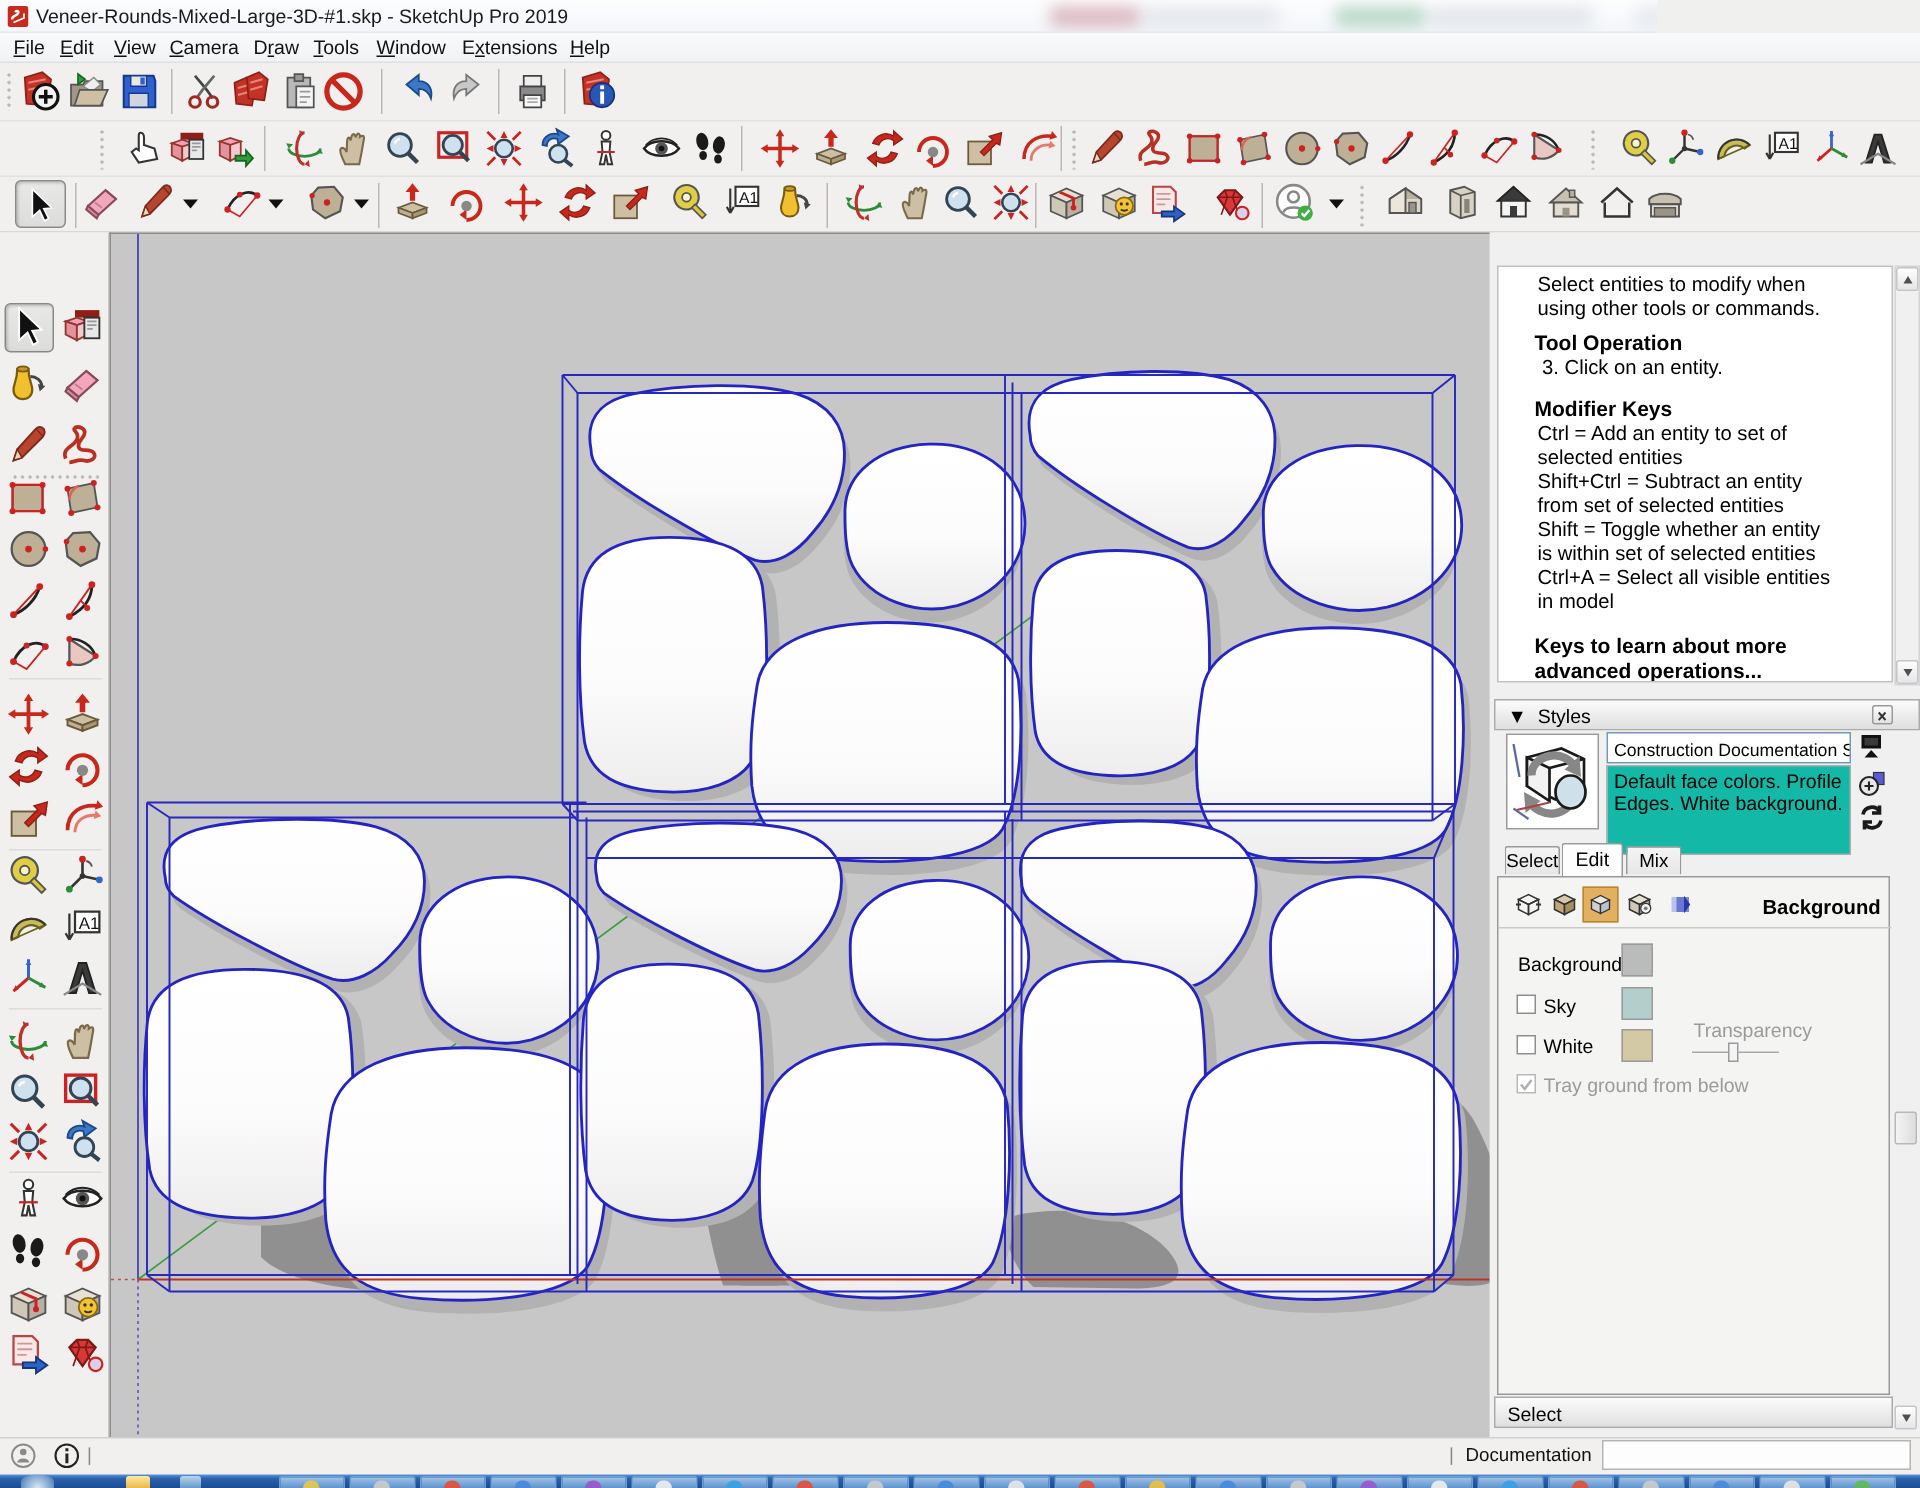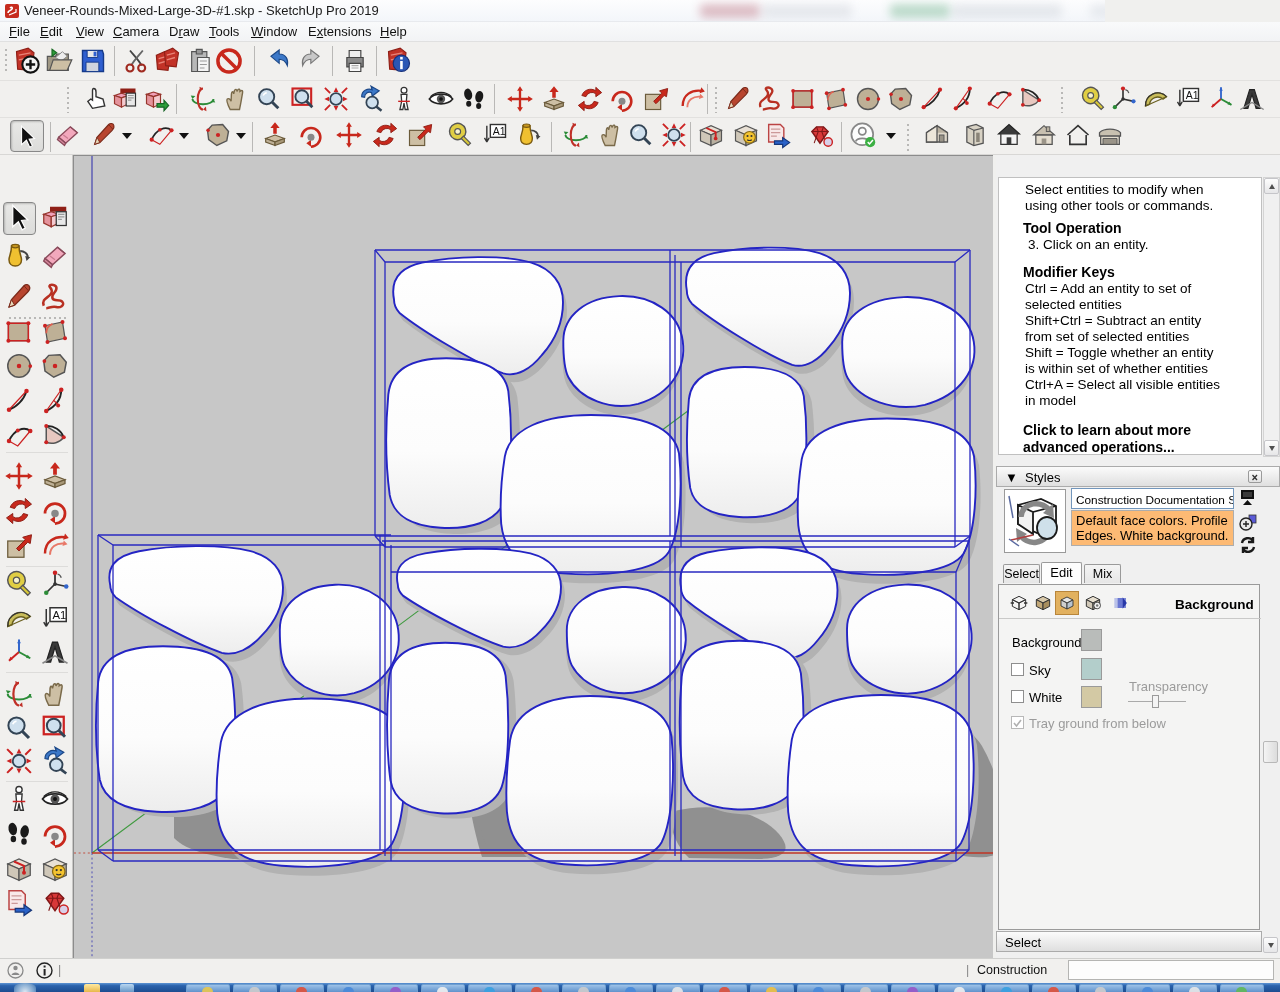--- a/index.html
+++ b/index.html
@@ -41,21 +41,21 @@
 .sbtn{position:absolute;left:0;width:15px;height:16px;background:linear-gradient(#fdfdfd,#e6e6e8);border:1px solid #c5c5c9;border-radius:2px}
 .sbtn:after{content:"";position:absolute;left:4px;border-left:3.5px solid transparent;border-right:3.5px solid transparent}
 .sup:after{top:5px;border-bottom:5px solid #505050}
 .sdn:after{top:5px;border-top:5px solid #505050}
 .sthumb{position:absolute;left:0;width:15px;background:linear-gradient(90deg,#f4f4f4,#dcdcdc);border:1px solid #b8b8b8;border-radius:2px}
 
 #styles-head{position:absolute;left:0;top:311px;width:284px;height:21px;background:linear-gradient(#fbfbfb,#dfdfdf);border:1px solid #ababab;font-size:13px;color:#000}
 #styles-body{position:absolute;left:0;top:332px;width:284px;height:72px;background:#f0f0f0}
 #styles-thumb{position:absolute;left:8px;top:2px;width:62px;height:64px;background:#fff;border:1px solid #9a9a9a}
 #styles-name{position:absolute;left:75px;top:1px;width:163px;height:21px;background:#fff;border:1px solid #7296bc;font-size:11.8px;padding:4px 0 0 4px;white-space:nowrap;overflow:hidden}
-#styles-desc{position:absolute;left:75px;top:23px;width:163px;height:36px;background:#fdba74;border:1px solid #adadad;font-size:13px;line-height:15px;padding:2px 0 0 4px}
+#styles-desc{position:absolute;left:75px;top:23px;width:163px;height:60px;background:#14b8a6;border:1px solid #adadad;font-size:13px;line-height:15px;padding:2px 0 0 4px}
 
 .tab{position:absolute;height:19px;background:linear-gradient(#f4f4f4,#e6e6e6);border:1px solid #9a9a9a;border-bottom:none;border-radius:2px 2px 0 0;font-size:12.5px;text-align:center;padding-top:2px;color:#000}
 .tabactive{background:#fdfdfd;height:22px;font-size:13px;z-index:3}
 #tabpanel{position:absolute;left:2px;top:429px;width:262px;height:346px;background:#f4f4f3;border:1px solid #9a9a9a}
 #bgrows{position:absolute;font-size:13px;color:#000}
 #bgrows span{white-space:nowrap}
 .cb{position:absolute;width:13px;height:13px;background:#fff;border:1px solid #8e8e8e}
 .swatch{position:absolute;width:21px;height:22px;border:1px solid #9a9a9a}
 
 #select-bar{position:absolute;left:0;top:776px;width:266px;height:21px;background:linear-gradient(#fbfbfb,#dfdfdf);border:1px solid #ababab;font-size:13px;color:#000}
@@ -880,24 +880,24 @@
     <div class="tx" style="top:4px">Select entities to modify when</div>
     <div class="tx" style="top:20px">using other tools or commands.</div>
     <div class="tx hd" style="top:42px">Tool Operation</div>
     <div class="tx" style="top:59px;left:29px">3. Click on an entity.</div>
     <div class="tx hd" style="top:86px">Modifier Keys</div>
     <div class="tx" style="top:103px">Ctrl = Add an entity to set of</div>
     <div class="tx" style="top:119px">selected entities</div>
     <div class="tx" style="top:135px">Shift+Ctrl = Subtract an entity</div>
     <div class="tx" style="top:151px">from set of selected entities</div>
     <div class="tx" style="top:167px">Shift = Toggle whether an entity</div>
-    <div class="tx" style="top:183px">is within set of whether entities</div>
+    <div class="tx" style="top:183px">is within set of selected entities</div>
     <div class="tx" style="top:199px">Ctrl+A = Select all visible entities</div>
     <div class="tx" style="top:215px">in model</div>
-    <div class="tx hd" style="top:244px">Click to learn about more</div>
+    <div class="tx hd" style="top:244px">Keys to learn about more</div>
     <div class="tx hd" style="top:261px">advanced operations...</div>
   </div>
   <div class="vscroll" style="left:267px;top:22px;height:280px">
     <div class="sbtn sup" style="top:0"></div>
     <div class="sbtn sdn" style="top:262px"></div>
   </div>
   <div id="styles-head">
       <span style="position:absolute;left:8px;top:3px">▼&nbsp;&nbsp;Styles</span>
     <span style="position:absolute;left:251px;top:3px;width:14px;height:13px;background:linear-gradient(#fcfcfc,#e2e2e2);border:1px solid #9a9a9a;border-radius:2px"><svg width="12" height="11">
           <path d="M3.5 3 L8 8 M8 3 L3.5 8" stroke="#333" stroke-width="1.3"></path>
@@ -1005,21 +1005,21 @@
       <circle cx="8.5" cy="6" r="2.2" fill="#8a8a8a"></circle>
       <path d="M4.5 13 C5 9.5 12 9.5 12.5 13" fill="#8a8a8a"></path>
     </svg>
   <svg style="position:absolute;left:36px;top:3px" width="17" height="17">
       <circle cx="8.5" cy="8.5" r="7.5" fill="none" stroke="#222" stroke-width="1.4"></circle>
       <rect x="7.6" y="3.5" width="2" height="2" fill="#222"></rect>
       <rect x="7.6" y="7" width="2" height="6.5" fill="#222"></rect>
     </svg>
   <span style="position:absolute;left:58px;top:4px;color:#888">|</span>
   <span style="position:absolute;left:966px;top:4px;color:#888">|</span>
-  <span style="position:absolute;left:977px;top:4px">Construction</span>
+  <span style="position:absolute;left:977px;top:4px">Documentation</span>
   <div id="measure-box"></div>
 </div>
 
 <div id="taskbar">
     <div style="position:absolute;left:14px;top:0px;width:22px;height:9px;border-radius:50% 50% 0 0;background:radial-gradient(circle at 11px 9px,#dce8f2,#7ea6cf 60%,#3c6ea8)"></div>
     <div style="position:absolute;left:84px;top:1px;width:16px;height:8px;background:linear-gradient(#ffe9a0,#e8b84c);border-radius:2px 2px 0 0"></div>
     <div style="position:absolute;left:120px;top:1px;width:14px;height:8px;background:linear-gradient(#b8d6f0,#6898c8);border-radius:2px 2px 0 0"></div>
     <div class="tbtn" style="left:186px;width:44px"></div>
     <div style="position:absolute;left:202px;top:4px;width:11px;height:5px;border-radius:5px 5px 0 0;background:#e8c84c;opacity:.9"></div>
     <div class="tbtn" style="left:233px;width:44px"></div>

